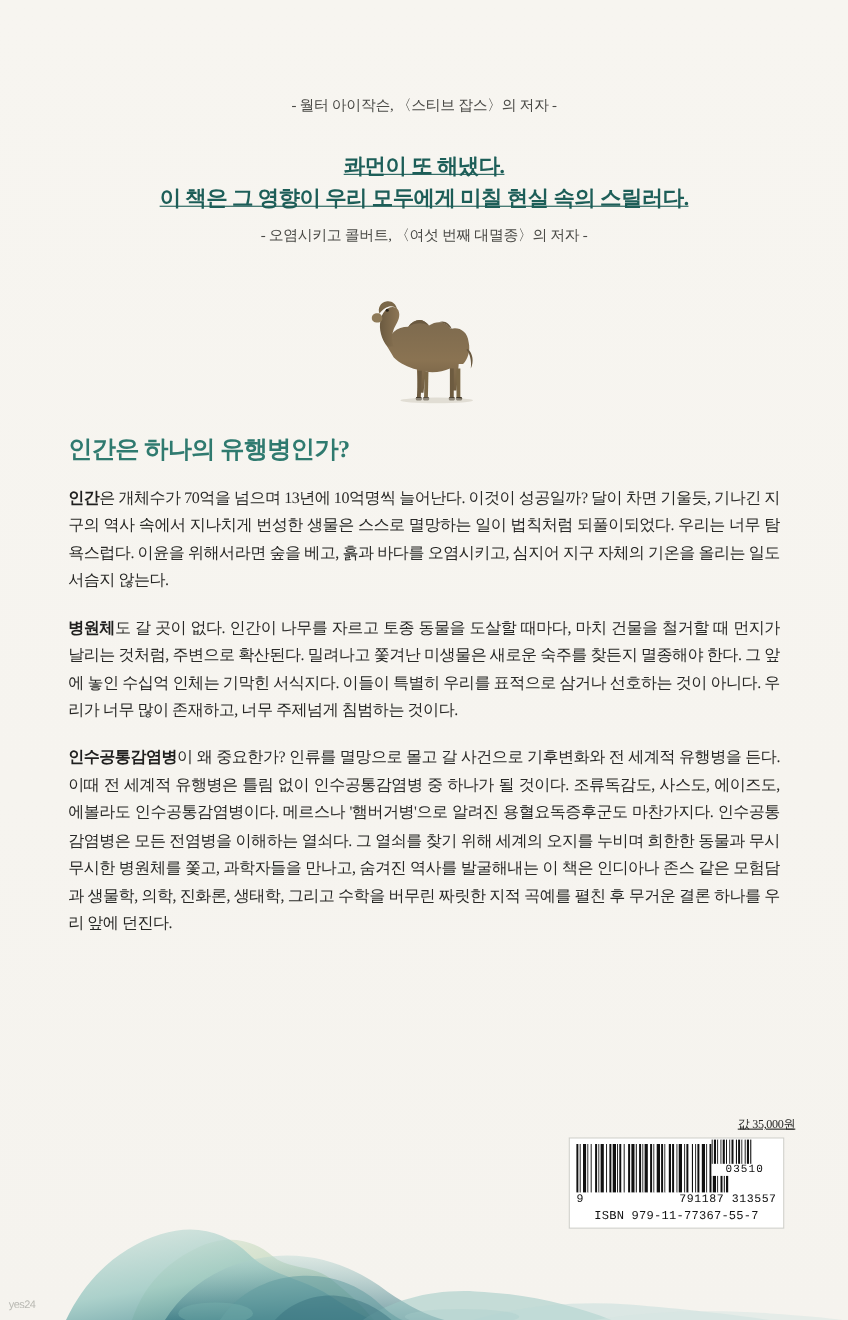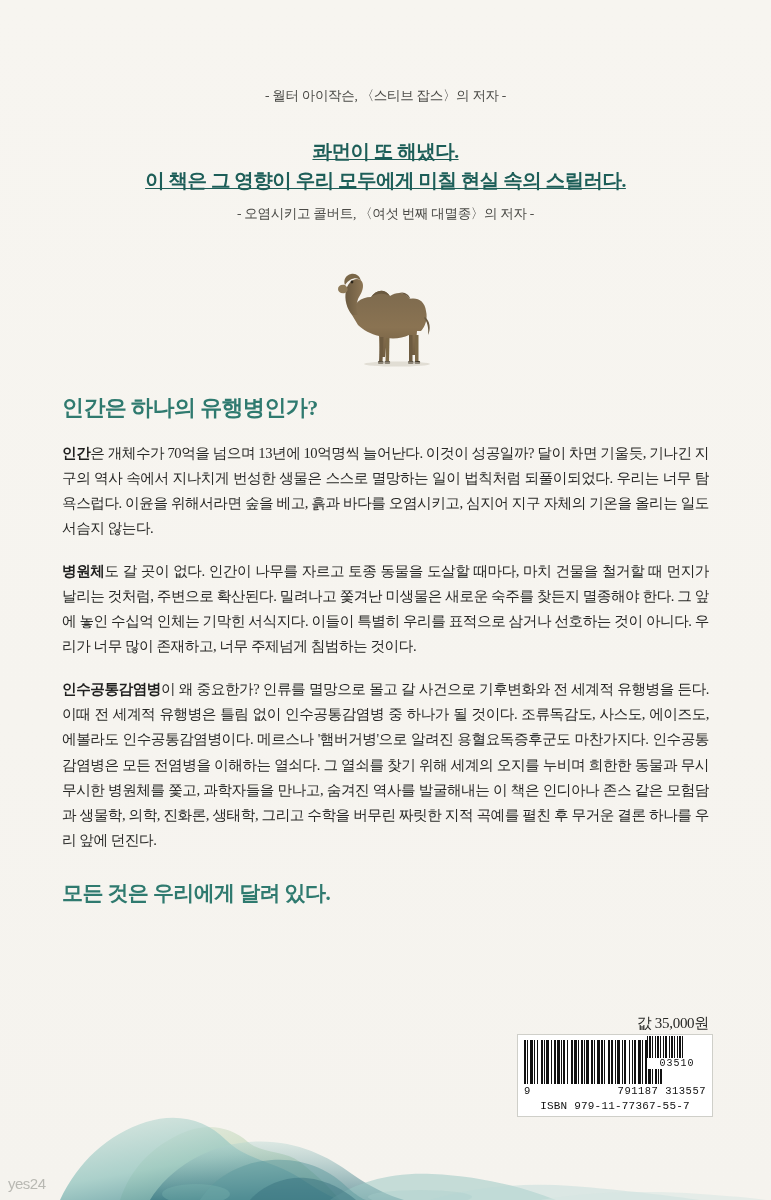--- a/index.html
+++ b/index.html
@@ -90,25 +90,26 @@
     font-size: 21px;
     font-weight: bold;
     color: #2f7a6f;
     letter-spacing: -0.6px;
     margin-top: 26px;
   }
 
   
   .price {
     position: absolute;
-    right: 62px;
+    right: 48px;
     top: 1014px;
-    font-size: 15px;
+    font-size: 11px;
     letter-spacing: -0.3px;
     color: #262624;
+    text-decoration: underline;
   }
   .barcode-box {
     position: absolute;
     right: 58px;
     top: 1034px;
     width: 196px;
     background: #ffffff;
     border: 1px solid #cfcfc9;
     padding: 5px 6px 4px 6px;
   }
@@ -162,21 +163,21 @@
     bottom: 0;
     width: 771px;
     height: 150px;
     overflow: hidden;
   }
   .wm {
     position: absolute;
     left: 8px;
     bottom: 8px;
     font-family: "Liberation Sans", sans-serif;
-    font-size: 15px;
+    font-size: 10px;
     color: #b9b9b3;
     letter-spacing: -0.5px;
   }
 </style>
 </head>
 <body>
 
 <div class="page">
 
   <div class="blurbs">
@@ -233,21 +234,20 @@
   <div class="content">
     <h2 class="section-title"><span>인간은 하나의 </span><span class="em">유행병</span><span>인가?</span></h2>
 
     <p class="para"><span class="lead">인간</span><span>은 개체수가 70억을 넘으며 13년에 10억명씩 늘어난다. 이것이 성공일까? 달이 차면 기울듯, 기나긴 지구의 역사 속에서 지나치게 번성한 생물은 스스로 멸망하는 일이 법칙처럼 되풀이되었다. 우리는 너무 탐욕스럽다. 이윤을 위해서라면 숲을 베고, 흙과 바다를 오염시키고, 심지어 지구 자체의 기온을 올리는 일도 서슴지 않는다.</span></p>
 
 
     <p class="para"><span class="lead">병원체</span><span>도 갈 곳이 없다. 인간이 나무를 자르고 토종 동물을 도살할 때마다, 마치 건물을 철거할 때 먼지가 날리는 것처럼, 주변으로 확산된다. 밀려나고 쫓겨난 미생물은 새로운 숙주를 찾든지 멸종해야 한다. 그 앞에 놓인 수십억 인체는 기막힌 서식지다. 이들이 특별히 우리를 표적으로 삼거나 선호하는 것이 아니다. 우리가 너무 많이 존재하고, 너무 주제넘게 침범하는 것이다.</span></p>
 
     <p class="para"><span class="lead">인수공통감염병</span><span>이 왜 중요한가? 인류를 멸망으로 몰고 갈 사건으로 기후변화와 전 세계적 유행병을 든다. 이때 전 세계적 유행병은 틀림 없이 인수공통감염병 중 하나가 될 것이다. 조류독감도, 사스도, 에이즈도, 에볼라도 인수공통감염병이다. 메르스나 '햄버거병'으로 알려진 용혈요독증후군도 마찬가지다. 인수공통감염병은 모든 전염병을 이해하는 열쇠다. 그 열쇠를 찾기 위해 세계의 오지를 누비며 희한한 동물과 무시무시한 병원체를 쫓고, 과학자들을 만나고, 숨겨진 역사를 발굴해내는 이 책은 인디아나 존스 같은 모험담과 생물학, 의학, 진화론, 생태학, 그리고 수학을 버무린 짜릿한 지적 곡예를 펼친 후 무거운 결론 하나를 우리 앞에 던진다.</span></p>
 
-    <div class="closing">모든 것은 우리에게 달려 있다.</div>
   </div>
 
   <div class="price">값 35,000원</div>
 
   <div class="barcode-box">
     <div class="bars">
       <i style="width:2px"></i>
         <i style="width:1px;background:#fff"></i>
         <i style="width:1px"></i>
         <i style="width:2px;background:#fff"></i>

